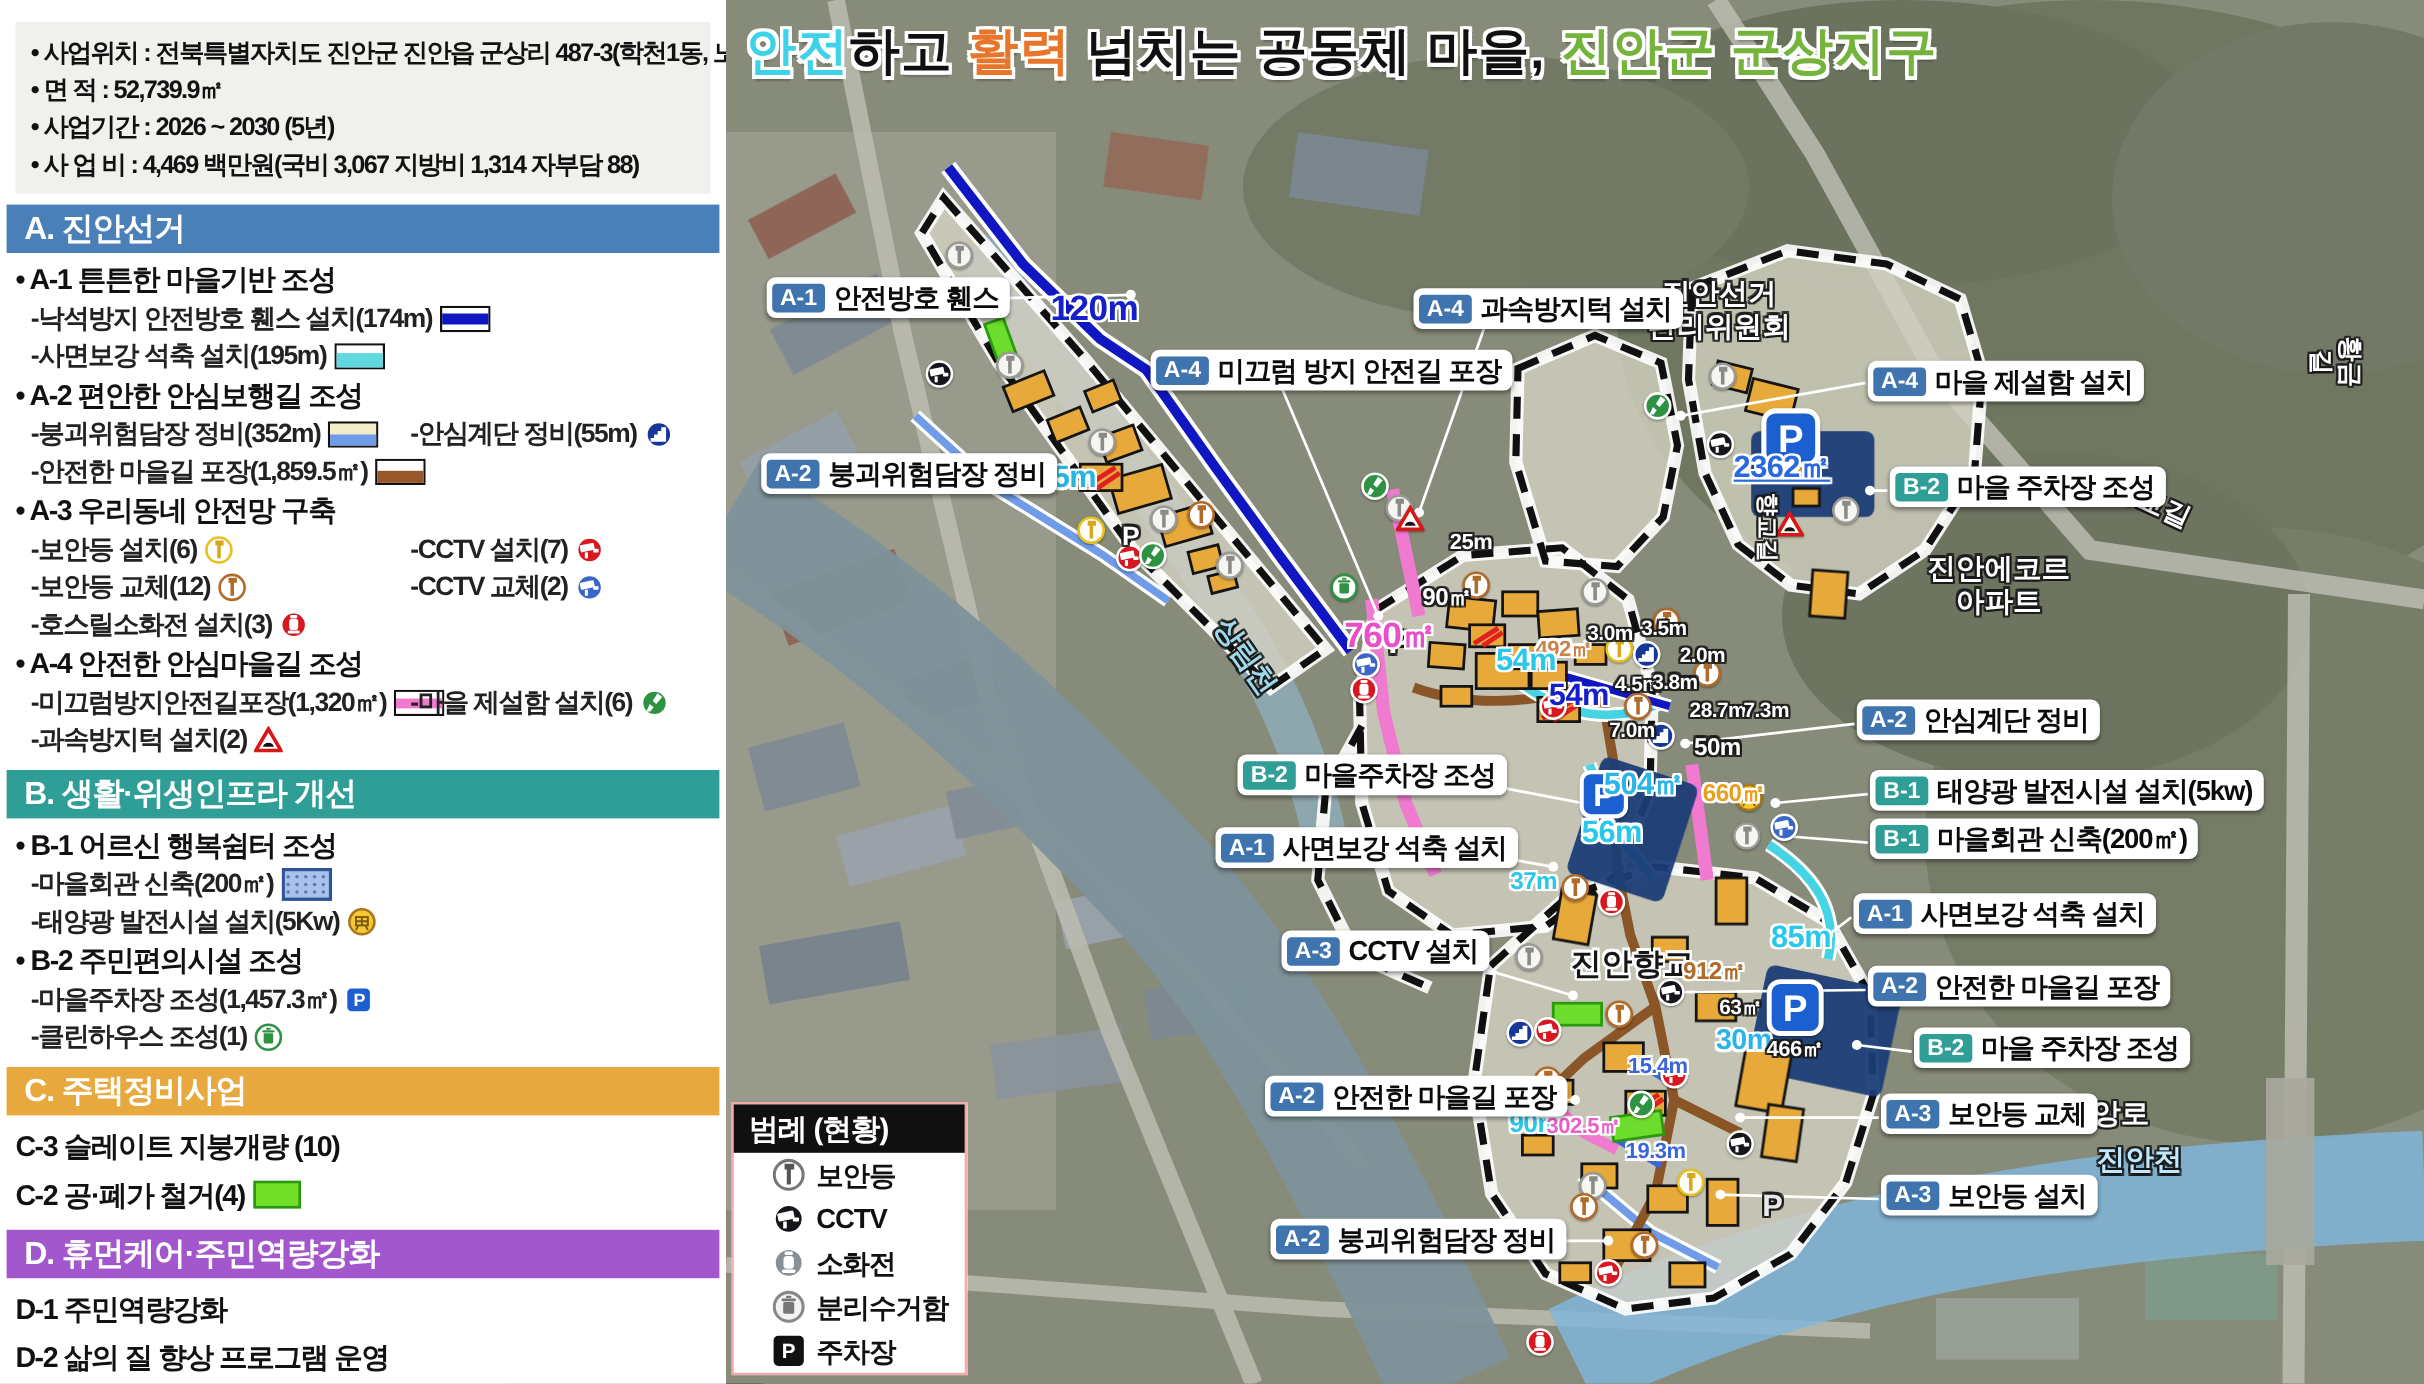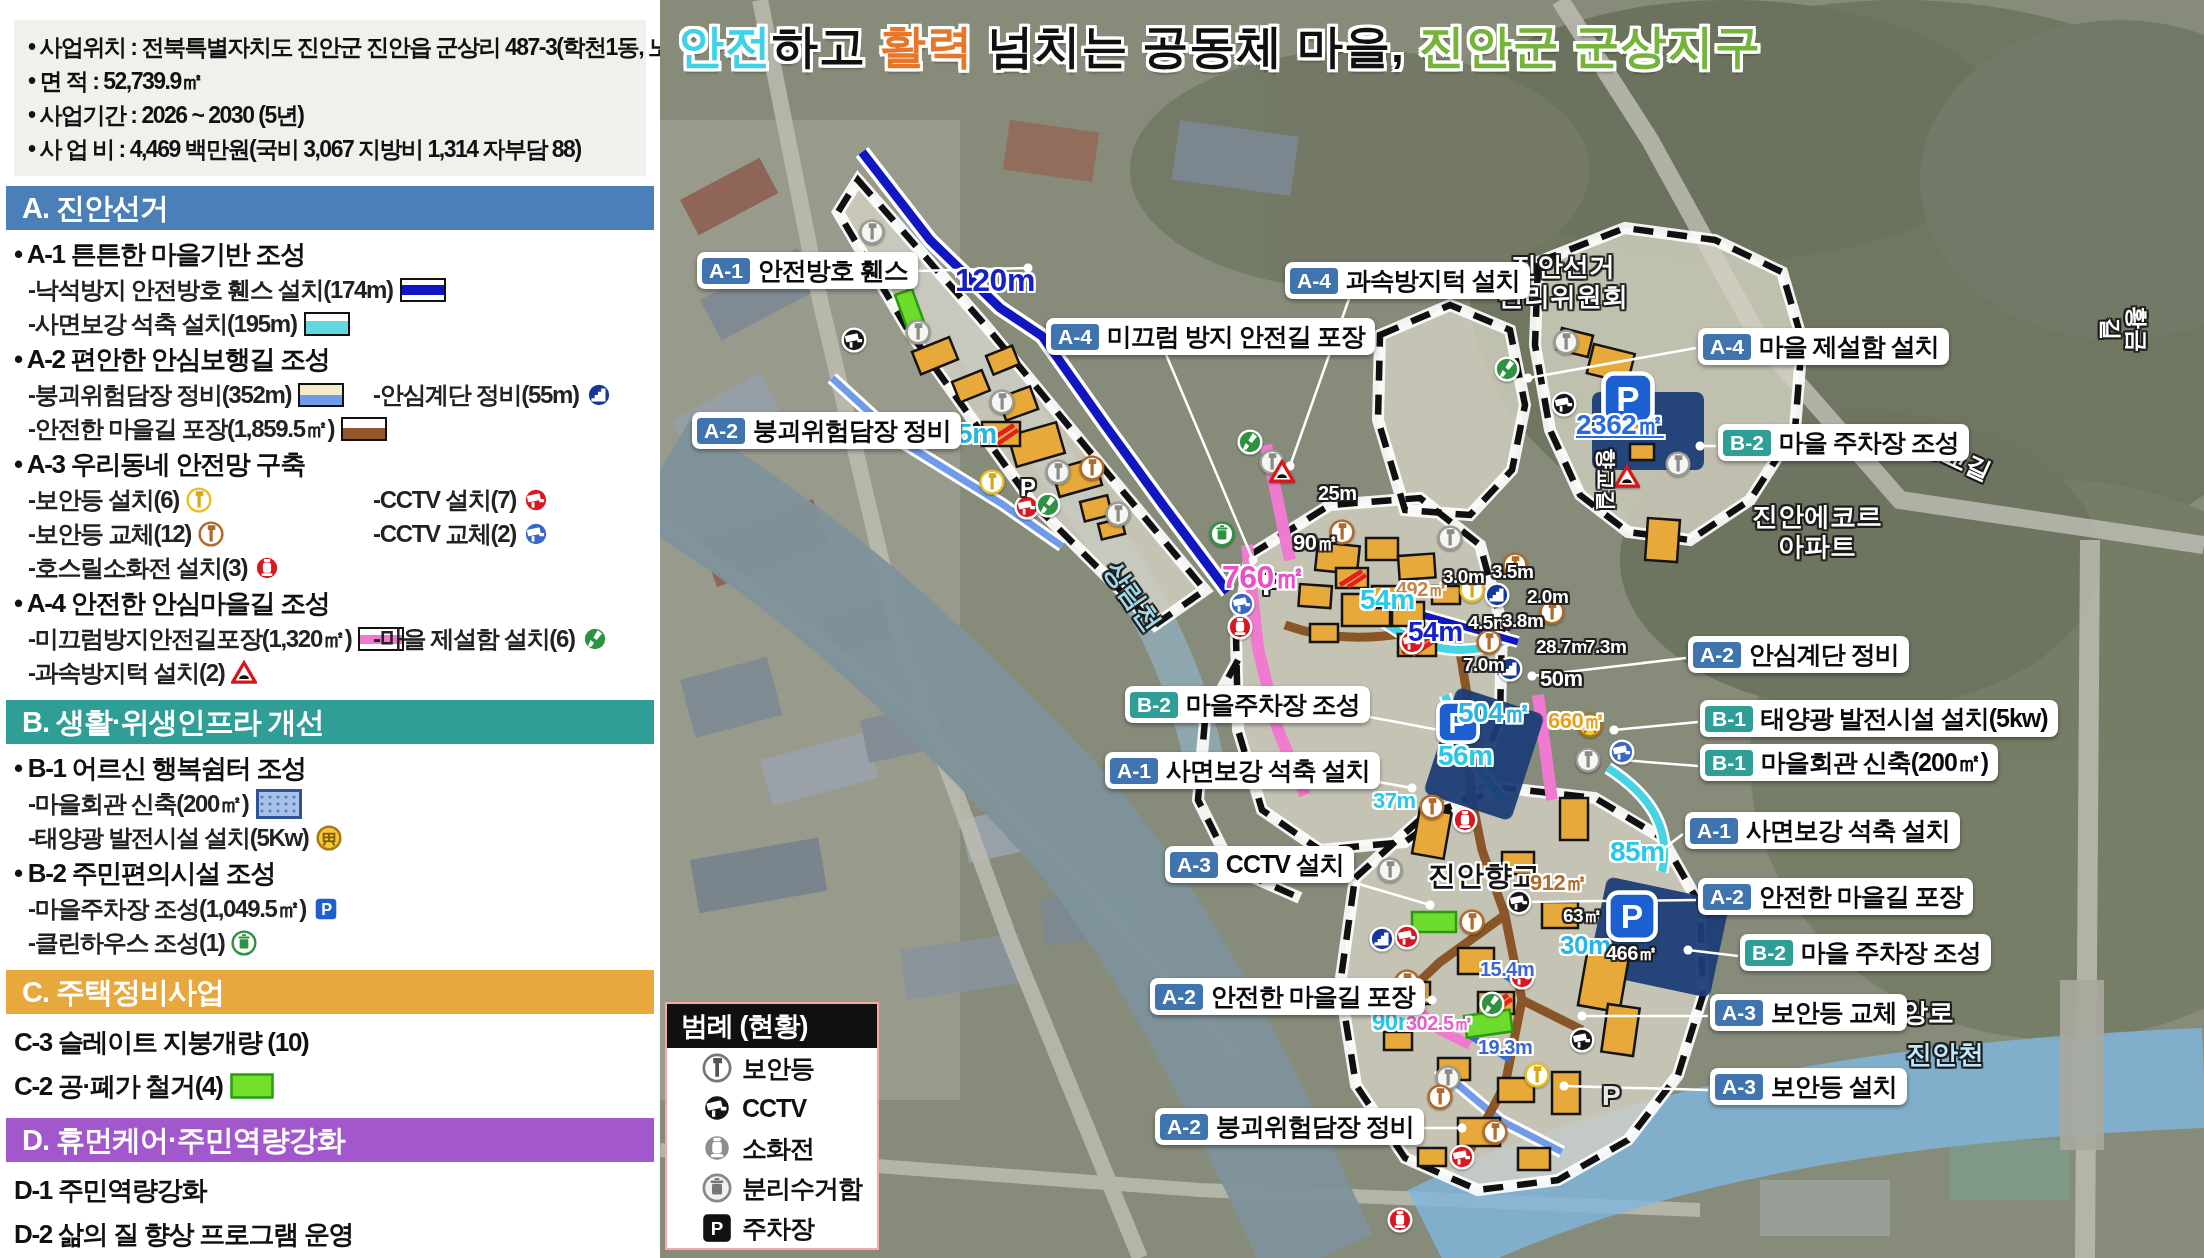--- a/index.html
+++ b/index.html
@@ -247,21 +247,21 @@
                     <rect x="7" y="8" width="10" height="7"></rect>
                     <path d="M7 11.5h10 M12 8v7 M9 15l-2 4 M15 15l2 4"></path>
                   </g>
                 </svg>
               </span>
             </span></div>
           <div class="row main"><span class="cell">
               <span class="txt">• B-2 주민편의시설 조성</span>
             </span></div>
           <div class="row sub"><span class="cell">
-              <span class="txt">-마을주차장 조성(1,049.5㎡)</span>
+              <span class="txt">-마을주차장 조성(1,457.3㎡)</span>
               <span class="chip">
                 <svg width="26" height="26" viewBox="0 0 24 24">
                   <rect x="1.5" y="1.5" width="21" height="21" rx="4.5" fill="#1b5fd0" stroke="#fff" stroke-width="2"></rect>
                   <text x="12" y="17.5" font-size="15" font-weight="bold" fill="#fff" text-anchor="middle" font-family="Liberation Sans,sans-serif">P</text>
                 </svg>
               </span>
             </span></div>
           <div class="row sub"><span class="cell">
               <span class="txt">-클린하우스 조성(1)</span>
               <span class="chip">

